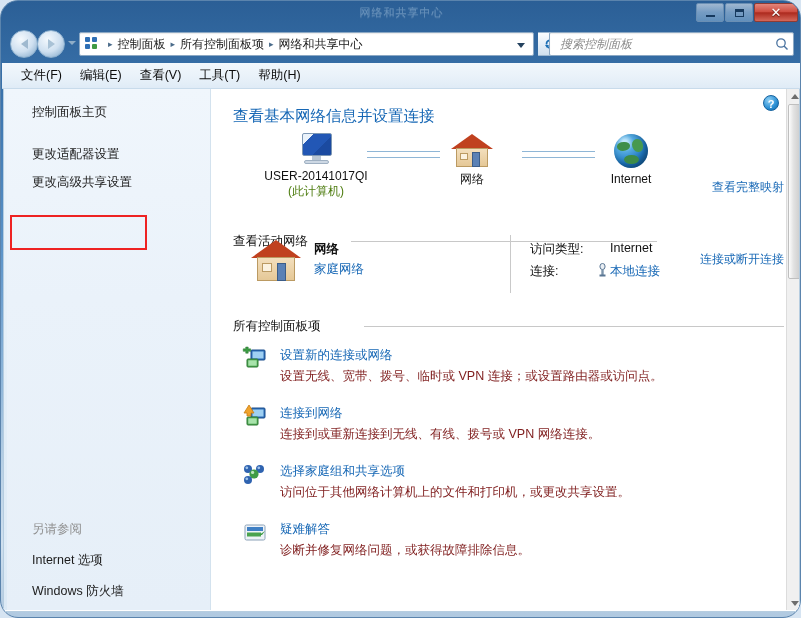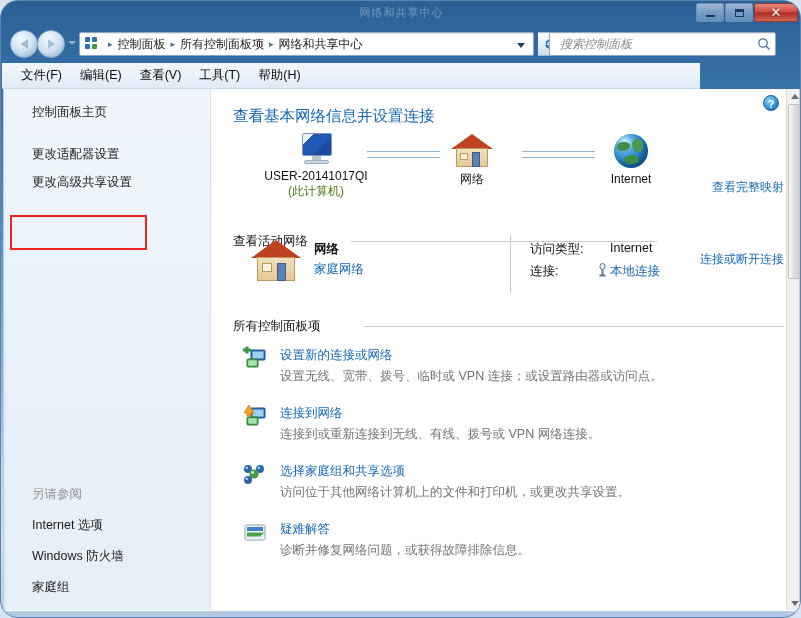--- a/index.html
+++ b/index.html
@@ -79,39 +79,39 @@
     position:absolute;right:8px;top:10px;width:0;height:0;
     border-left:4px solid transparent;border-right:4px solid transparent;border-top:5px solid #24425f;
   }
   .refresh{
     position:absolute;left:537px;top:6px;width:26px;height:24px;
     box-sizing:border-box;border:1px solid #9ab6cf;border-left:none;border-radius:0 2px 2px 0;
     background:linear-gradient(180deg,#fbfdfe,#e2edf7 55%,#cfe0ef);
     display:flex;align-items:center;justify-content:center;color:#1b5fa8;font-size:13px;
   }
   .searchbox{
-    position:absolute;left:548px;top:6px;width:227px;height:24px;
+    position:absolute;left:548px;top:6px;width:245px;height:24px;
     background:#fff;border:1px solid #8ba8c4;box-sizing:border-box;border-radius:2px;
     display:flex;align-items:center;
     box-shadow:inset 0 1px 1px rgba(0,0,0,.08);
   }
   .searchbox input{
     border:none;outline:none;flex:1;margin-left:8px;font-size:12px;
     font-family:"Liberation Sans","DejaVu Sans",sans-serif;font-style:italic;color:#333;
     background:transparent;
   }
   .searchbox input::placeholder{color:#8c8c8c;font-style:italic;}
   .mag{
     width:22px;height:22px;display:flex;align-items:center;justify-content:center;flex:0 0 auto;
   }
   .mag svg{display:block;}
 
   
   .menubar{
-    position:absolute;left:1px;top:62px;width:698px;height:26px;
+    position:absolute;left:1px;top:62px;width:799px;height:26px;
     background:linear-gradient(180deg,#f2f7fc,#e8f1f9 60%,#dfebf6);
     display:flex;align-items:center;padding-left:10px;box-sizing:border-box;
     border-bottom:1px solid #c8dbeb;
   }
   .menubar .mi{padding:3px 9px;font-size:12.5px;color:#0b0b0b;white-space:nowrap;}
 
   
   .content{
     position:absolute;left:2px;top:88px;width:797px;height:523px;
     background:#fff;box-sizing:border-box;border:1px solid #b6cde0;border-top:none;
@@ -123,21 +123,21 @@
     border-right:1px solid #d3e2ee;box-sizing:border-box;
   }
   .sb-left-strip{
     position:absolute;left:0;top:0;width:3px;height:521px;
     background:linear-gradient(180deg,#eef5fb,#dbe9f5);
   }
   .sb-item{
     padding:4px 0 4px 28px;font-size:12.5px;color:#1b1b1b;cursor:default;white-space:nowrap;
   }
   .sb-heading{
-    padding:4px 0 4px 28px;font-size:12.5px;color:#8f8f8f;white-space:nowrap;
+    padding:4px 0 4px 28px;font-size:12.5px;color:#8f8f8f;white-space:nowrap;margin-top:35px;
   }
   .redbox{
     position:absolute;left:6px;top:126px;width:137px;height:35px;
     border:2px solid #ee2222;box-sizing:border-box;
     pointer-events:none;
   }
 
   
   .main{
     position:absolute;left:208px;top:0;width:589px;height:521px;
@@ -170,21 +170,21 @@
 
   .net-row{position:absolute;left:30px;top:237px;width:545px;height:62px;}
   .net-name{position:absolute;left:72px;top:4px;font-size:12.5px;font-weight:bold;color:#111;}
   .net-type{position:absolute;left:72px;top:24px;font-size:12.5px;color:#1667b5;cursor:pointer;}
   .vdiv{position:absolute;left:268px;top:-2px;width:1px;height:58px;background:#c9c9c9;}
   .kv{position:absolute;font-size:12.5px;color:#111;}
 
   .task{position:absolute;left:30px;width:545px;}
   .task .ti{position:absolute;left:0;top:0;width:26px;height:26px;}
   .task .tl{position:absolute;left:38px;top:1px;font-size:12.5px;color:#1667b5;cursor:pointer;white-space:nowrap;}
-  .task .td{position:absolute;left:38px;top:22px;font-size:12.5px;color:#737373;white-space:nowrap;}
+  .task .td{position:absolute;left:38px;top:22px;font-size:12.5px;color:#7f1d1d;white-space:nowrap;}
 
   .scrollbar{
     position:absolute;right:0;top:0;width:15px;height:521px;
     background:#f0f0f0;border-left:1px solid #dcdcdc;box-sizing:border-box;
   }
   .sb-thumb{
     position:absolute;left:1px;top:1px;width:13px;height:175px;border-radius:2px;
     background:linear-gradient(90deg,#fdfdfd,#e3e3e3 40%,#cdcdcd);
     border:1px solid #bfbfbf;box-sizing:border-box;
   }

